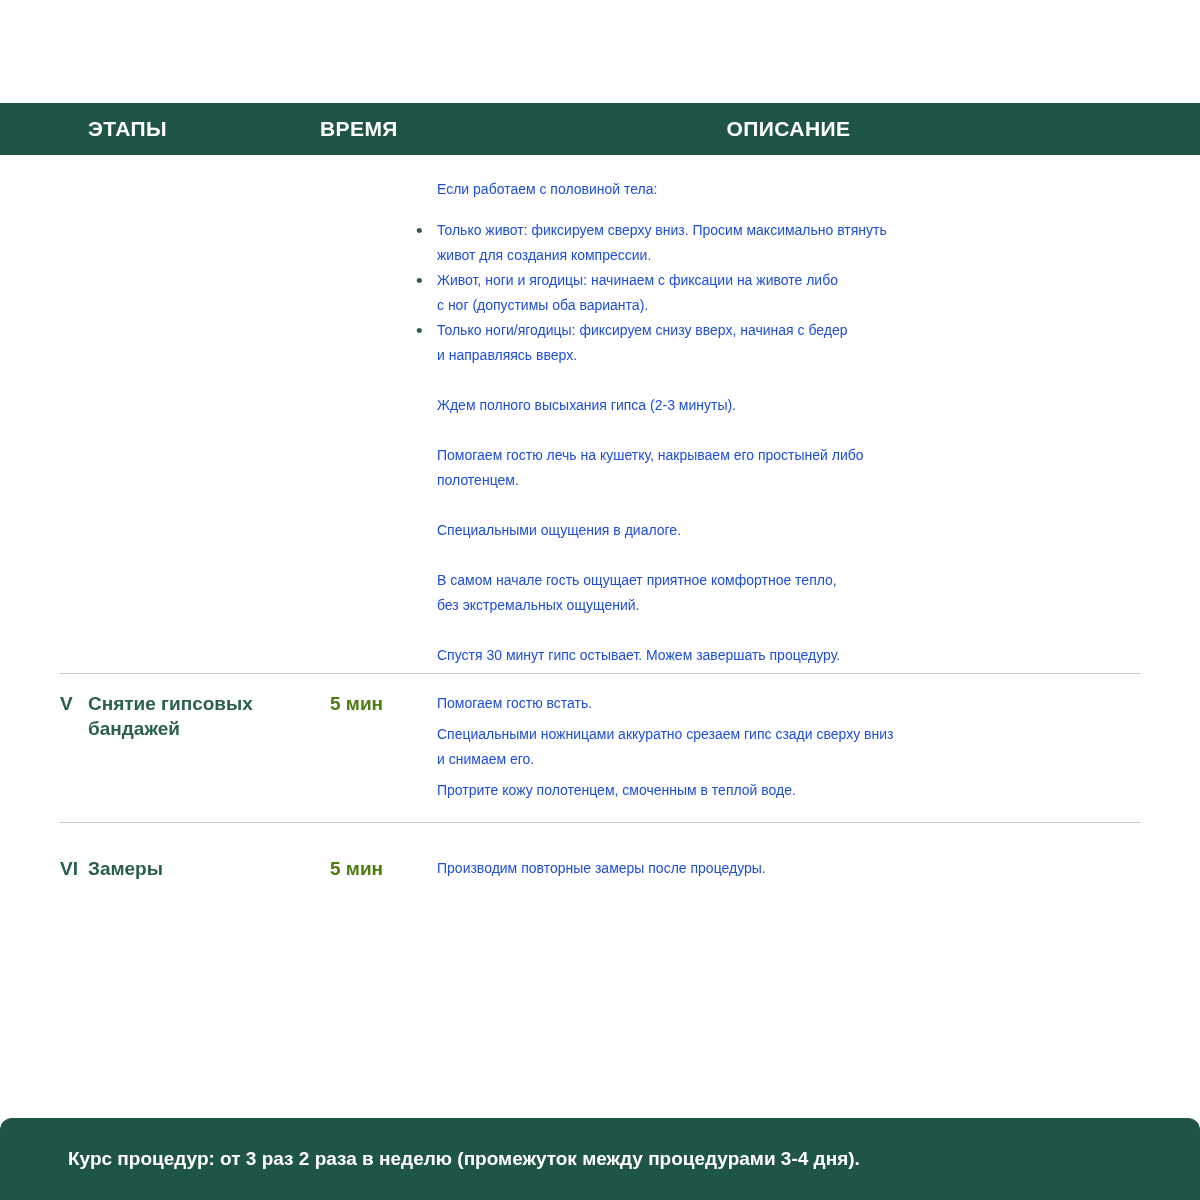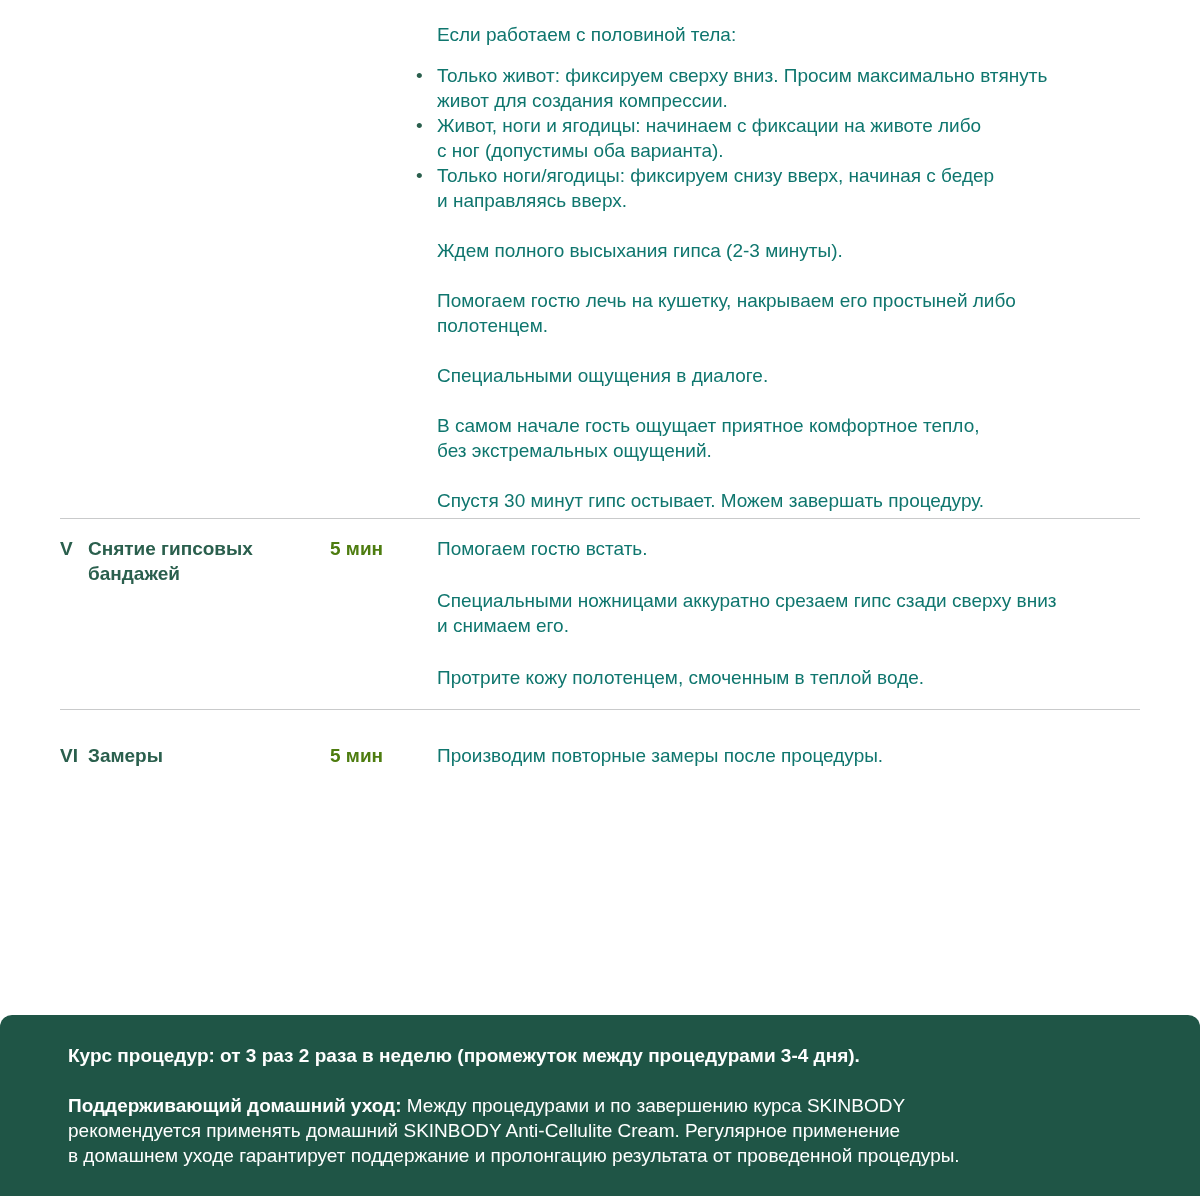--- a/index.html
+++ b/index.html
@@ -48,30 +48,30 @@
     line-height: 25px;
     white-space: pre-line;
   }
   .time-value {
     color: #4d7c0f;
     font-size: 19px;
     font-weight: bold;
     line-height: 25px;
   }
   .col-desc {
-    color: #0f766e;
-    font-size: 19px;
+    color: #1d4ed8;
+    font-size: 14px;
     line-height: 25px;
   }
   .col-desc p {
     white-space: pre-line;
   }
   .row-cont .col-desc p + p, .row-cont .col-desc ul + p { margin-top: 25px; }
   .row-cont .col-desc ul { margin-top: 16px; }
-  .row-v .col-desc p + p { margin-top: 27px; }
+  .row-v .col-desc p + p { margin-top: 6px; }
 
   .bullet-list { list-style: none; }
   .bullet-list li {
     position: relative;
     white-space: pre-line;
   }
   .bullet-list li::before {
     content: "\2022";
     position: absolute;
     left: -21px;
@@ -95,20 +95,26 @@
   }
   .footer p + p { margin-top: 25px; }
   .footer-bold { font-weight: bold; }
   .footer .pre { white-space: pre-line; }
 </style>
 </head>
 <body>
 
 <div class="page">
 
+  <header class="table-header">
+    <div></div>
+    <div class="header-label">ЭТАПЫ</div>
+    <div class="header-label time-h">ВРЕМЯ</div>
+    <div class="header-label center">ОПИСАНИЕ</div>
+  </header>
 
   <main class="table-body">
 
     <section class="row row-cont">
       <div class="stage-numeral"></div>
       <div class="stage-title"></div>
       <div class="time-value"></div>
       <div class="col-desc">
         <p>Если работаем с половиной тела:</p>
         <ul class="bullet-list">

